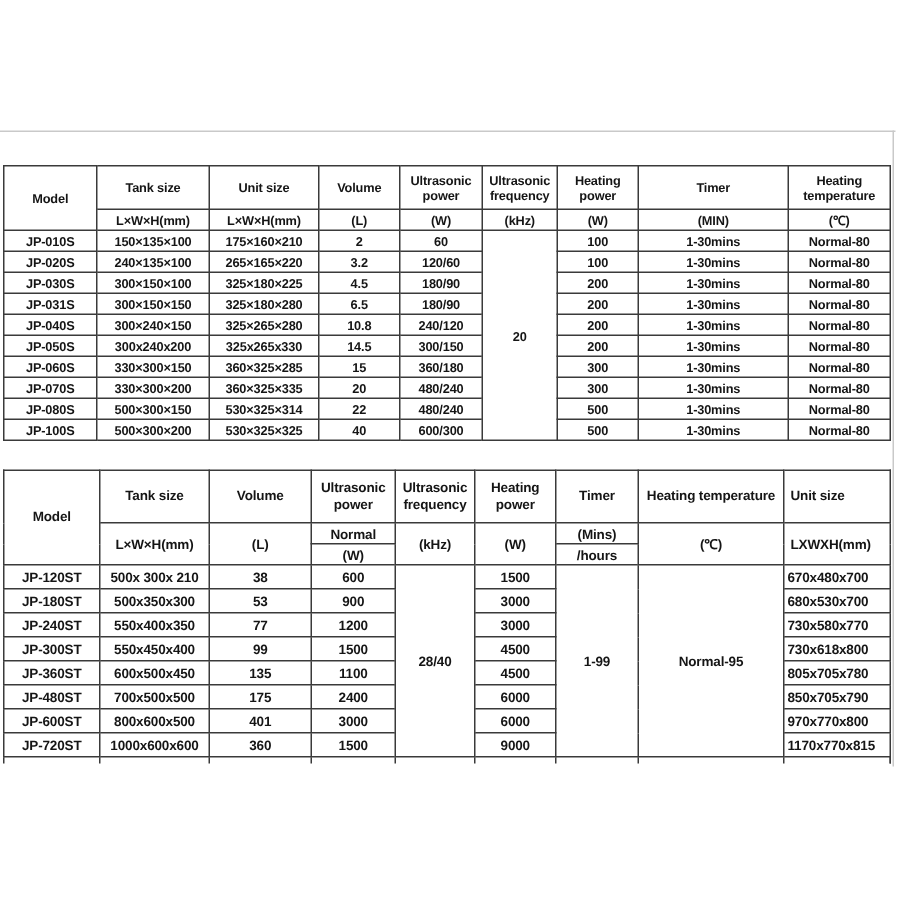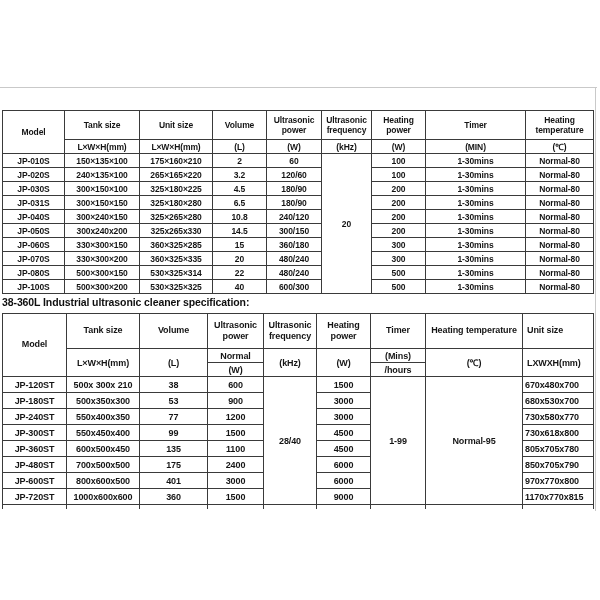--- a/index.html
+++ b/index.html
@@ -217,21 +217,20 @@
           <td data-name="cell-unit">530×325×325</td>
           <td data-name="cell-volume">40</td>
           <td data-name="cell-power">600/300</td>
           <td data-name="cell-heating">500</td>
           <td data-name="cell-timer">1-30mins</td>
           <td data-name="cell-temp">Normal-80</td>
         </tr>
       </tbody>
   </table>
 
-  <div class="title t2" data-name="industrial-table-title">38-360L Industrial ultrasonic cleaner specification:</div>
 
   <table id="table2" data-name="industrial-spec-table">
     <colgroup>
       <col style="width:64px">
         <col style="width:73px">
         <col style="width:68px">
       <col style="width:56px">
         <col style="width:53px">
         <col style="width:54px">
       <col style="width:55px">

